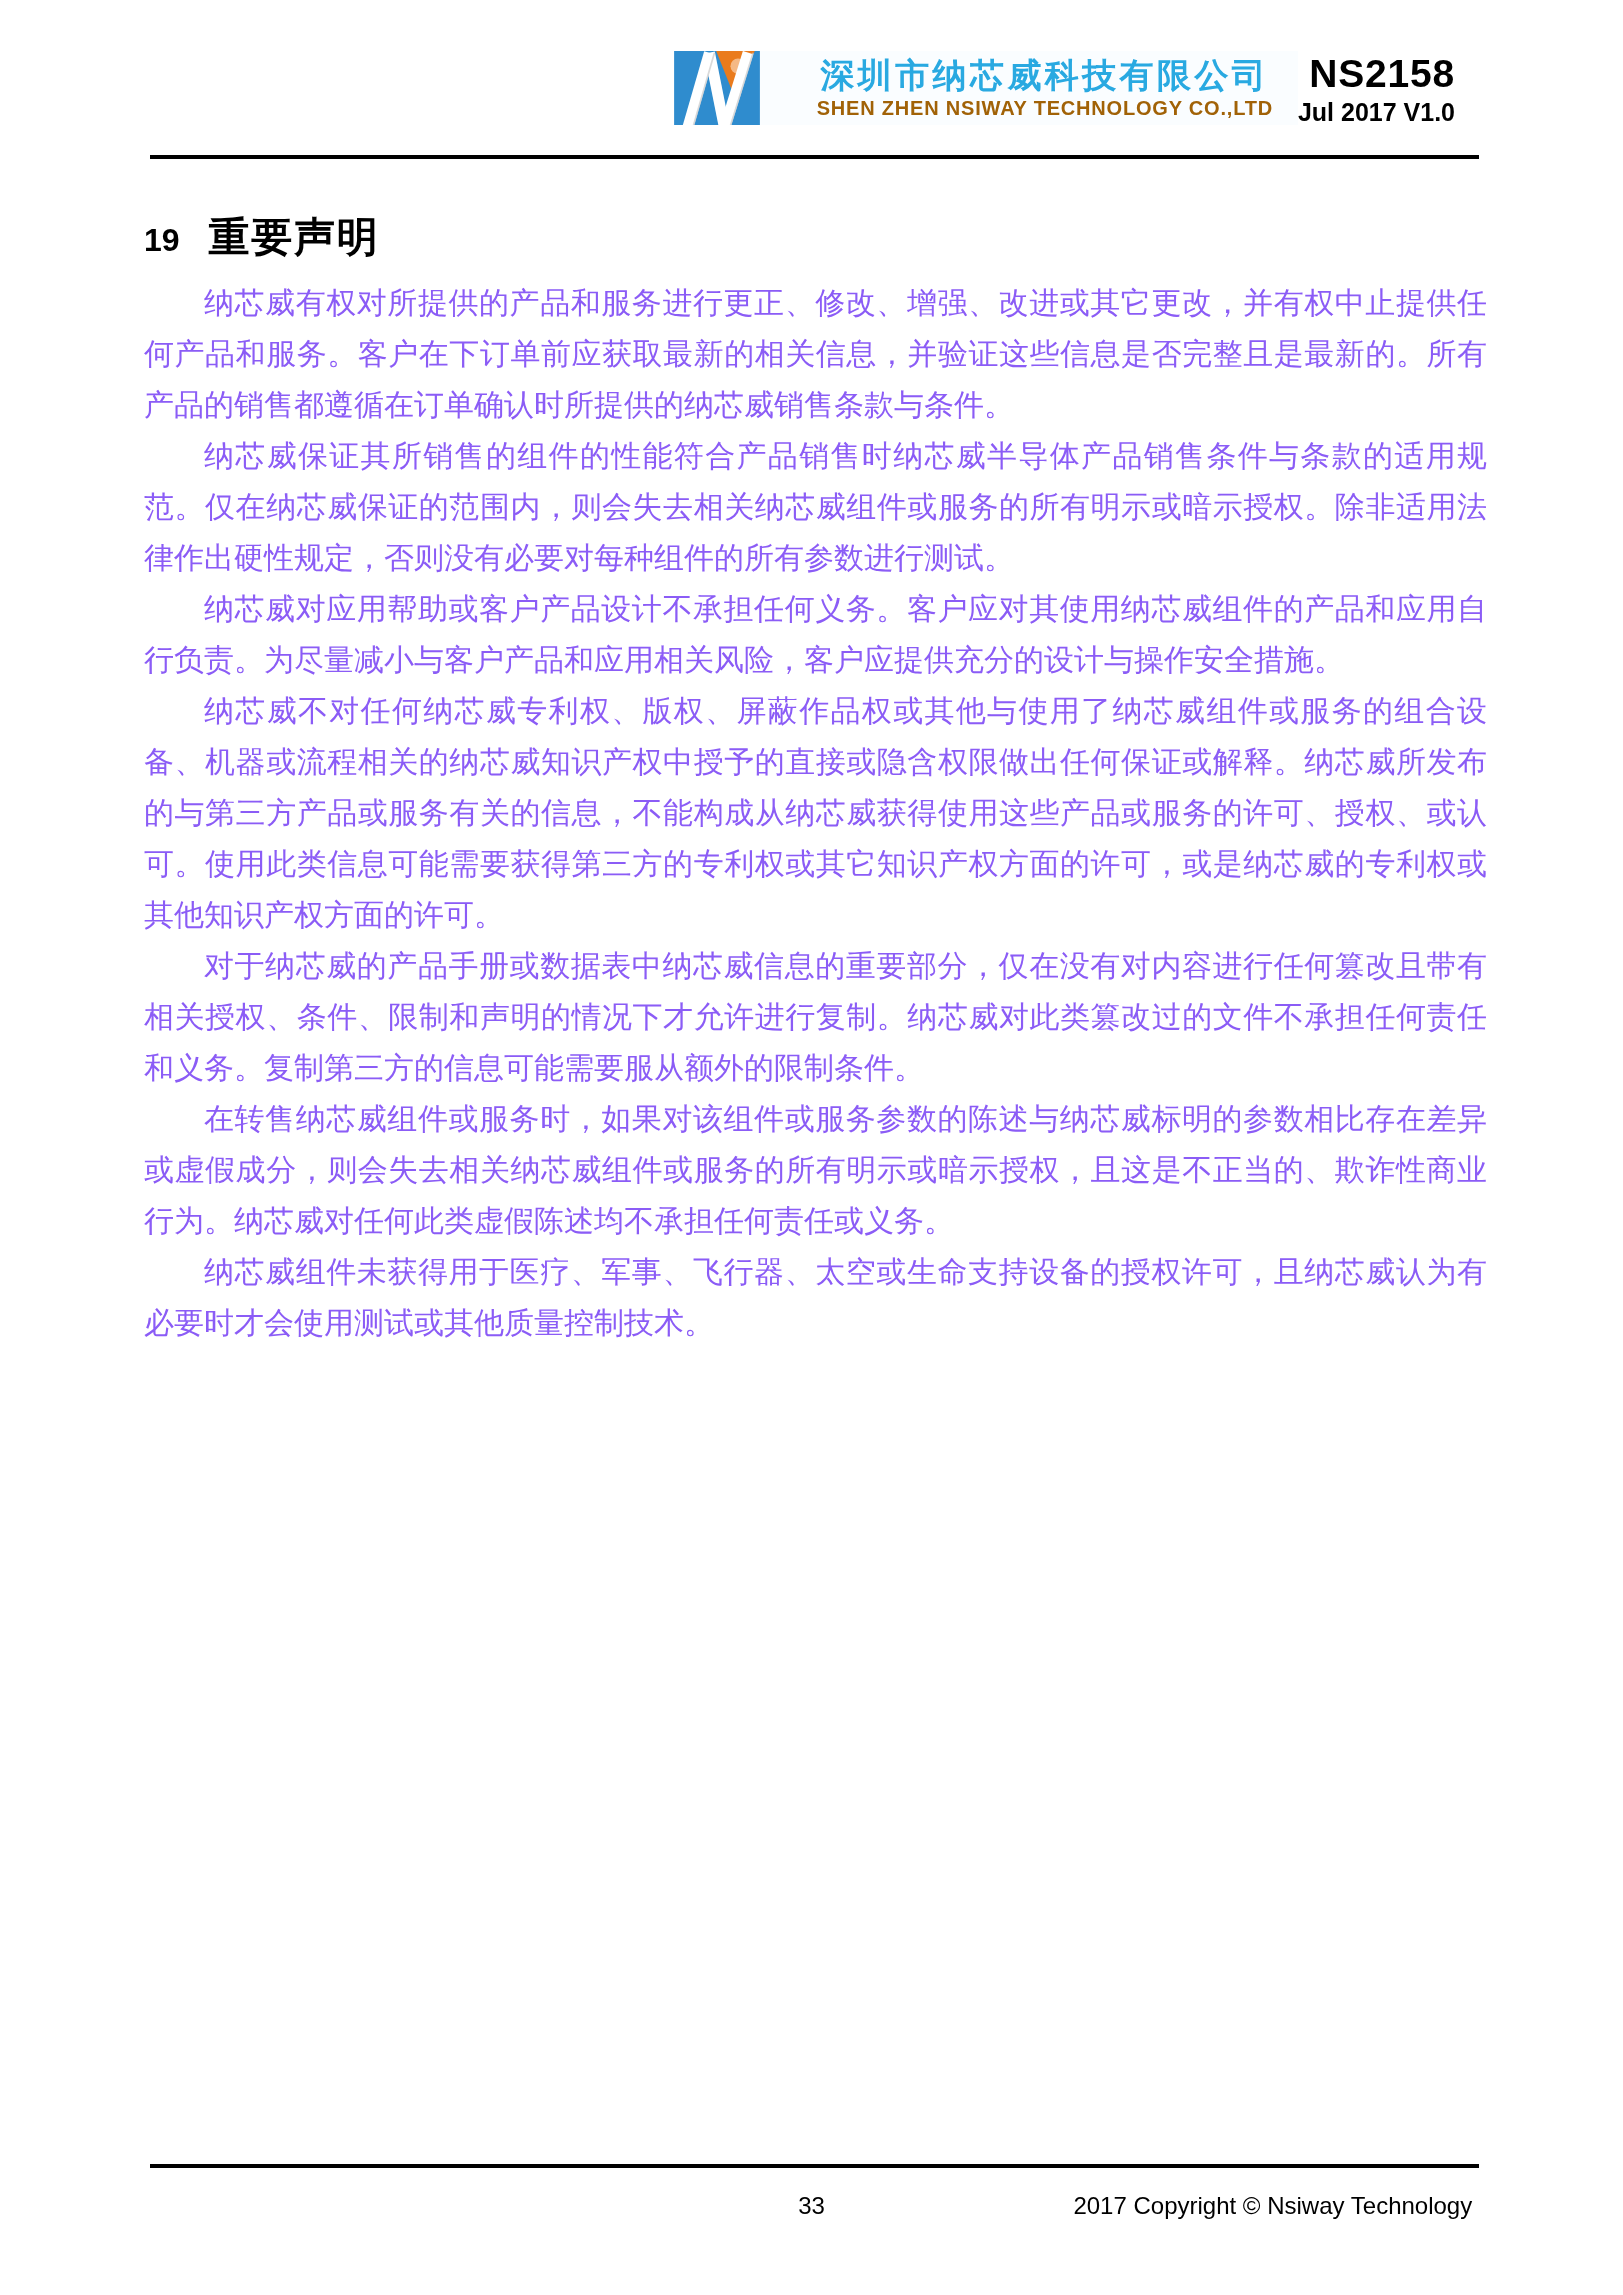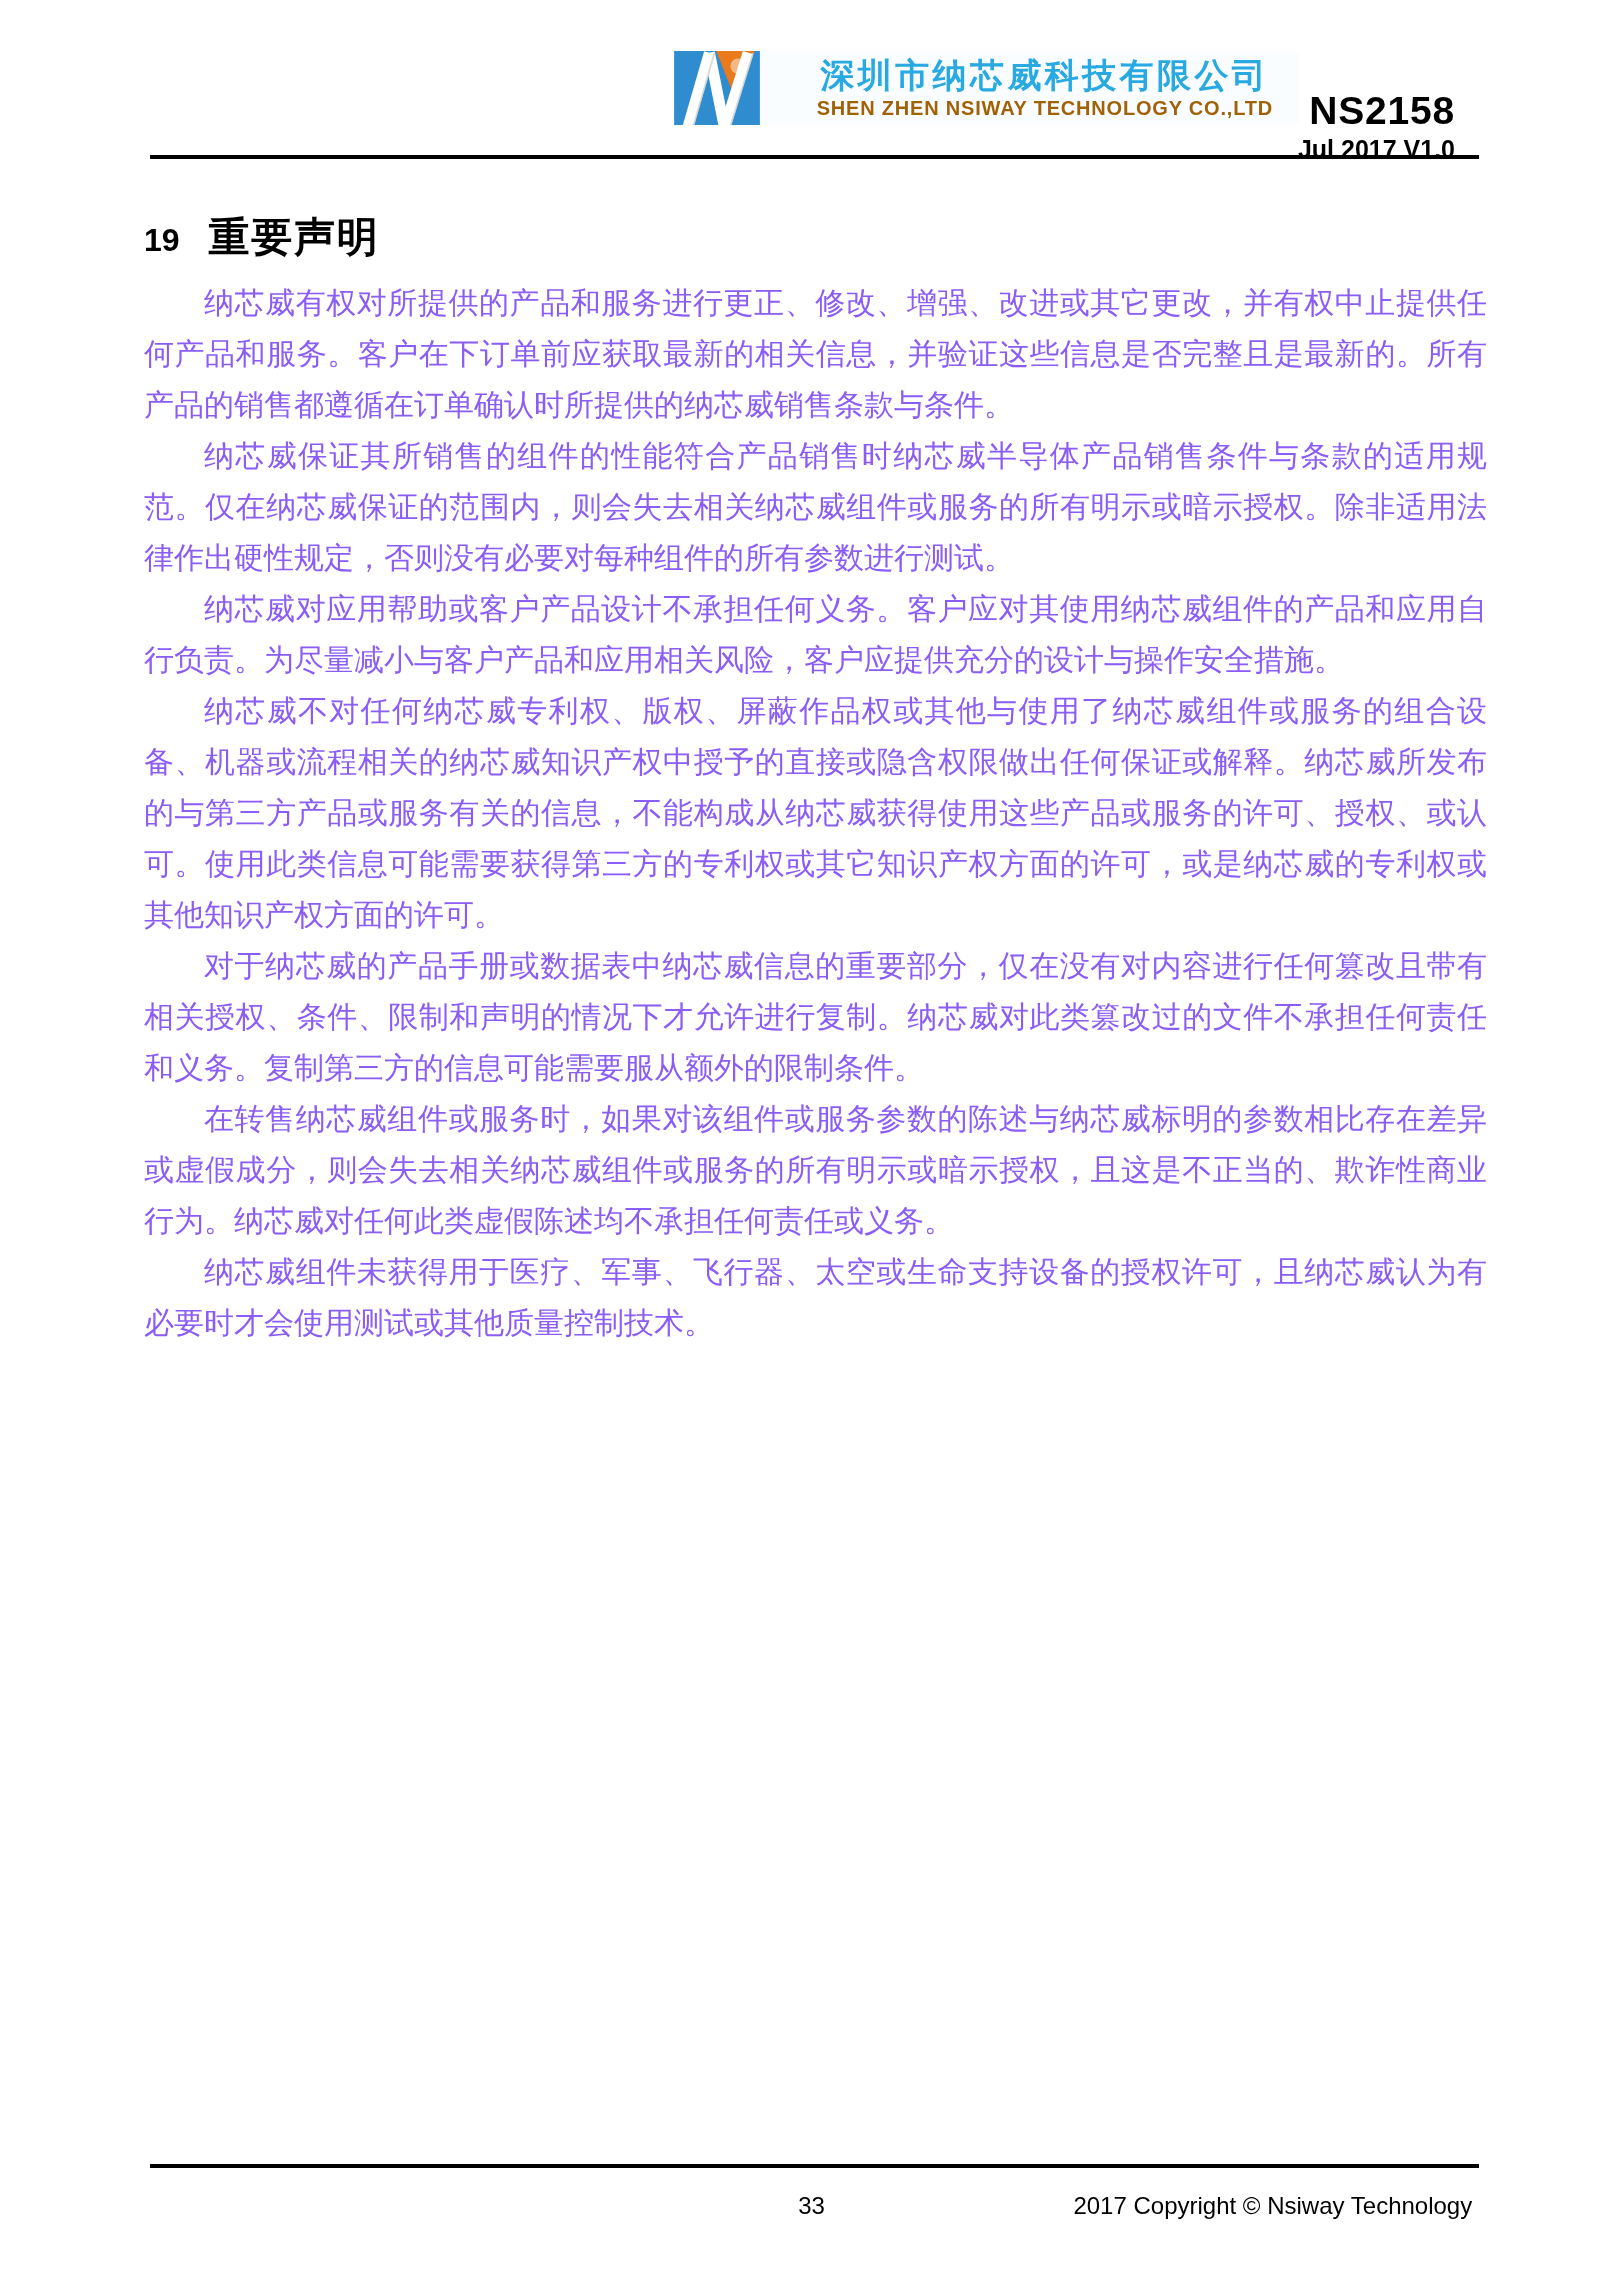--- a/index.html
+++ b/index.html
@@ -52,21 +52,20 @@
     color: #a16207;
     line-height: 1.3;
     white-space: nowrap;
   }
   .header-right { text-align: right; padding-top: 1.7px; }
   .part-number {
     font-size: 39px;
     font-weight: bold;
     line-height: 1.1;
     letter-spacing: 0.8px;
-    margin-top: 37px;
   }
   .revision {
     font-size: 25px;
     font-weight: bold;
     line-height: 1.3;
   }
   .header-rule {
     position: absolute;
     top: 155px;
     left: 150px;

